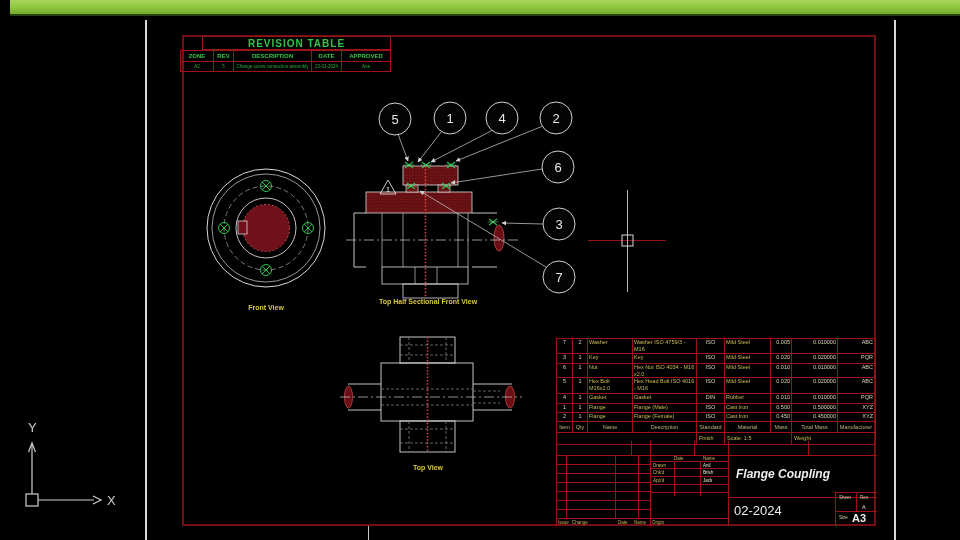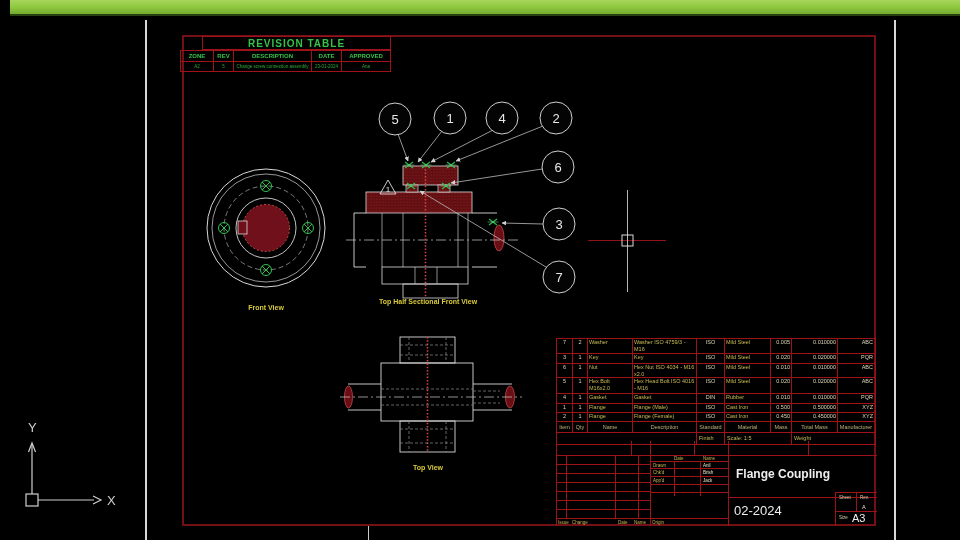--- a/index.html
+++ b/index.html
@@ -46,24 +46,24 @@
   .bom-head .bom-cell{color:#bfb27a;text-align:center;height:10px;line-height:10px;}
   .bom-foot{display:flex;border-top:1px solid #9e1317;height:11px;line-height:11px;}
   .f-cell{border-left:1px solid #9e1317;box-sizing:border-box;font-size:5.5px;
           color:#c9bb55;padding:0 2px;}
   .f0{width:139px;border-left:none;} .f1{width:28px;} .f2{width:67px;} .f3{flex:1;}
   
   .tblock{position:absolute;left:546px;top:441px;width:321px;height:85px;box-sizing:border-box;}
   .tl{position:absolute;background:#9e1317;}
   .tb-txt{position:absolute;color:#c9b45a;font-size:4.5px;white-space:nowrap;}
   .tb-name{position:absolute;color:#e8e0c8;font-size:4.5px;white-space:nowrap;}
-  .tb-title{position:absolute;left:180px;top:26px;color:#eee;font-size:12px;font-weight:bold;}
+  .tb-title{position:absolute;left:180px;top:26px;color:#eee;font-size:12px;font-weight:bold;font-style:italic;}
   .tb-date{position:absolute;left:178px;top:62px;color:#eee;font-size:13px;}
   .tb-small{position:absolute;color:#d8cfae;font-size:4.5px;white-space:nowrap;}
-  .tb-size{position:absolute;left:296px;top:71px;color:#eee;font-size:11px;font-weight:normal;}
+  .tb-size{position:absolute;left:296px;top:71px;color:#eee;font-size:11px;font-weight:bold;}
   .tb-rev{position:absolute;left:306px;top:63px;color:#e8e0c8;font-size:5.5px;}
 </style>
 </head>
 <body>
 
 <div class="stage">
 
   <div class="topbar"></div>
   <div class="paper-edge edge-left"></div>
   <div class="paper-edge edge-right"></div>

